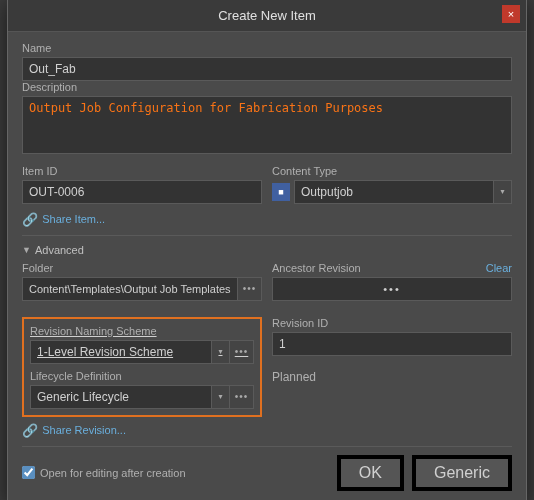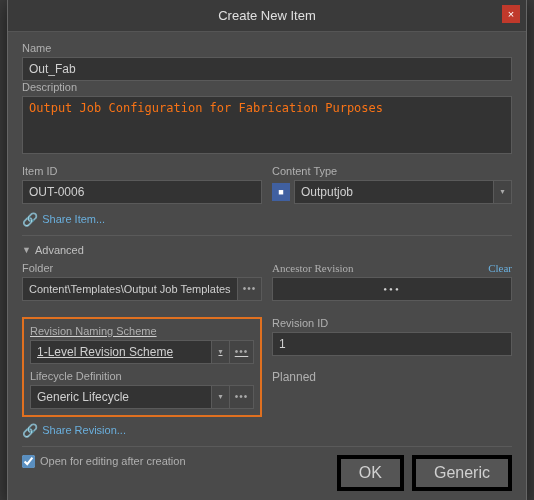--- a/index.html
+++ b/index.html
@@ -143,21 +143,21 @@
     .triangle {
       font-size: 9px;
       color: #aaa;
     }
     .folder-row {
       display: flex;
       gap: 10px;
       align-items: flex-end;
     }
     .folder-col { flex: 1; }
-    .ancestor-col { flex: 1; font-family: Liberation Serif, serif; }
+    .ancestor-col { flex: 1; }
     .ancestor-header {
       display: flex;
       justify-content: space-between;
       align-items: center;
     }
     .clear-link {
       color: #6aafdd;
       cursor: pointer;
       font-size: 11px;
     }
@@ -206,21 +206,21 @@
       flex: 1;
     }
     .planned-text {
       color: #b0b0b0;
       font-size: 12px;
       margin-top: 4px;
       padding: 4px 0;
     }
     .bottom-row {
       display: flex;
-      align-items: flex-start;
+      align-items: center;
       margin-top: 8px;
     }
     .checkbox-label {
       display: flex;
       align-items: center;
       gap: 5px;
       font-size: 11px;
       color: #b0b0b0;
     }
     .checkbox-input {

